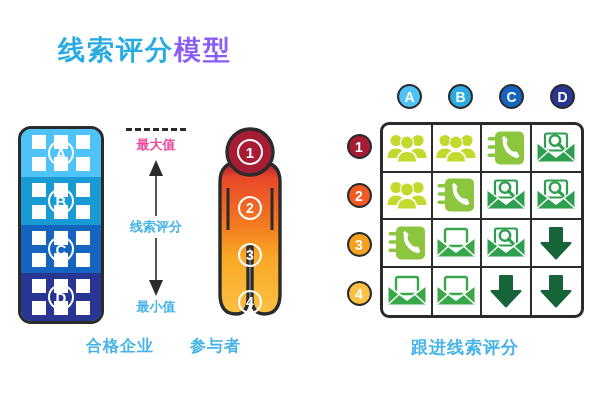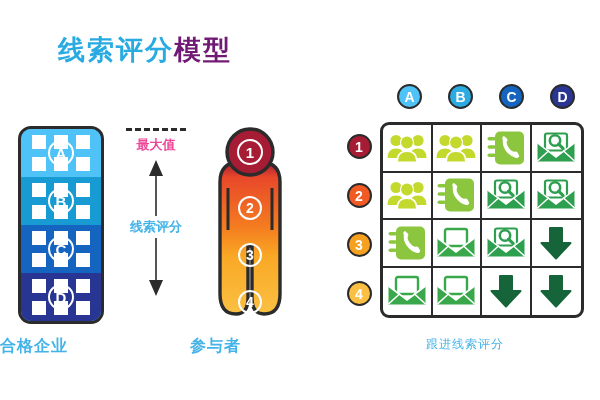--- a/index.html
+++ b/index.html
@@ -20,21 +20,21 @@
     position: absolute;
     left: 0; top: 32px;
     width: 290px;
     text-align: center;
     font-size: 27px;
     font-weight: bold;
     letter-spacing: 2px;
     white-space: nowrap;
   }
   #title .t-blue { color: #29ABE2; }
-  #title .t-dark { color: #701a75; }
+  #title .t-dark { color: #8b5cf6; }
 
   
   #building-panel {
     position: absolute;
     left: 18px; top: 126px;
     width: 86px; height: 198px;
   }
   #building {
     width: 86px; height: 198px;
     border: 3px solid #2B2B2B;
@@ -76,25 +76,26 @@
     display: flex;
     align-items: center;
     justify-content: center;
     box-sizing: border-box;
     z-index: 3;
   }
   #building-caption {
     position: absolute;
     left: 0px; top: 336px;
     width: 122px;
-    text-align: left;
+    text-align: right;
     color: #44B3E8;
     font-size: 16px;
     font-weight: bold;
     letter-spacing: 1px;
+    padding-left: 32px;
   }
 
   
   #axis-panel {
     position: absolute;
     left: 118px; top: 126px;
     width: 76px; height: 200px;
   }
   .dashline {
     position: absolute;
@@ -245,22 +246,22 @@
   }
   .cell:nth-child(4n) { border-right: none; }
   .cell:nth-child(n+13) { border-bottom: none; }
   .cell svg { display: block; }
   #matrix-caption {
     position: absolute;
     left: 360px; top: 336px;
     width: 210px;
     text-align: center;
     color: #44B3E8;
-    font-size: 12px;
-    font-weight: normal;
+    font-size: 17px;
+    font-weight: bold;
     letter-spacing: 1px;
   }
 </style>
 </head>
 <body>
 
 <div id="title">
   <span class="t-blue">线索评分</span><span class="t-dark">模型</span>
 </div>
 
@@ -316,20 +317,21 @@
 
 <div id="axis-panel">
   <div class="dashline" id="dash-top"></div>
   <div class="axis-label" id="axis-max" style="color: #ec4899;">最大值</div>
   <svg id="axis-arrow" viewBox="0 0 16 136">
     <line x1="8" y1="14" x2="8" y2="122" stroke="#555555" stroke-width="2"></line>
     <polygon points="8,0 15,16 1,16" fill="#2B2B2B"></polygon>
     <polygon points="8,136 15,120 1,120" fill="#2B2B2B"></polygon>
   </svg>
   <div id="axis-mid" style="color: rgb(68, 179, 232);">线索评分</div>
+  <div class="axis-label" id="axis-min" style="color: rgb(68, 179, 232);">最小值</div>
 </div>
 
 <div id="person-panel">
   <svg id="person-svg" width="104" height="200" viewBox="0 0 104 200">
     <defs>
       <linearGradient id="bodyGrad" x1="0" y1="0" x2="0" y2="1">
         <stop offset="0%" stop-color="#A61C34"></stop>
         <stop offset="10%" stop-color="#E8482A"></stop>
         <stop offset="42%" stop-color="#F47B20"></stop>
         <stop offset="62%" stop-color="#F9A825"></stop>

